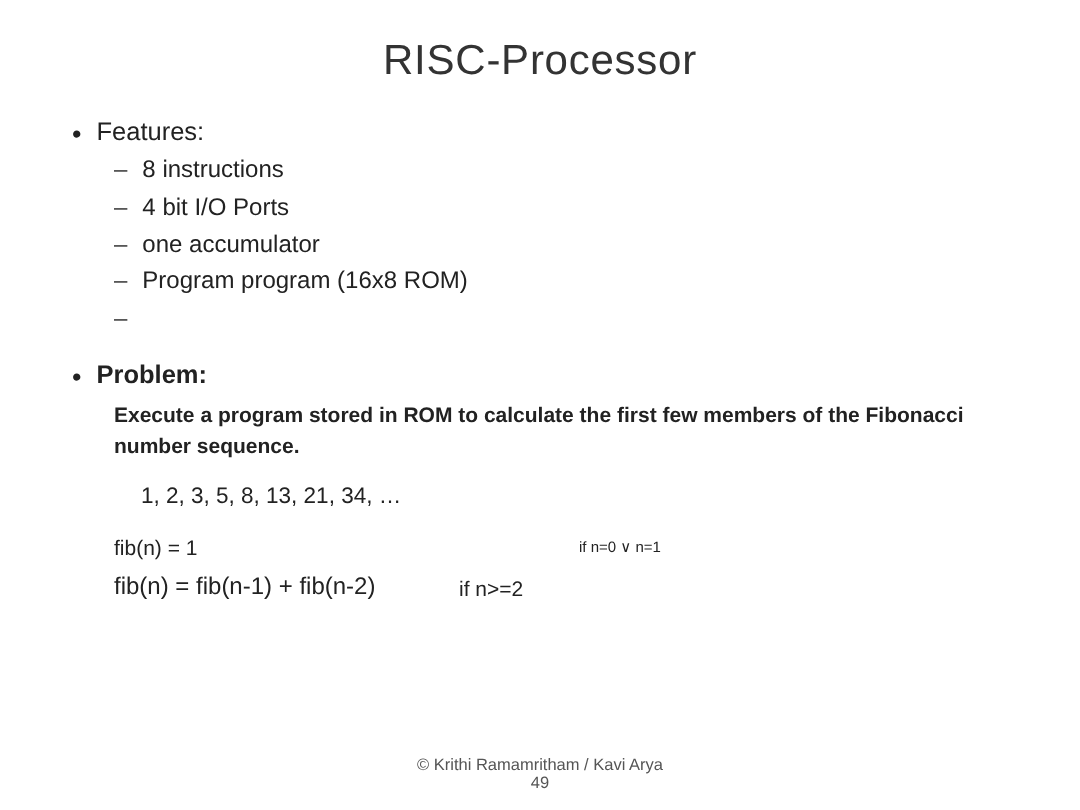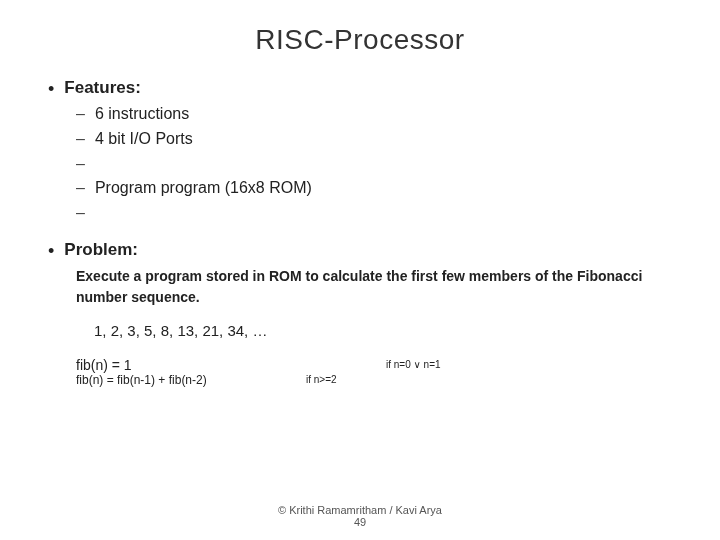--- a/index.html
+++ b/index.html
@@ -37,21 +37,21 @@
       margin-bottom: 2px;
     }
     .bullet-dot {
       font-size: 18px;
       margin-right: 10px;
       margin-top: 1px;
       flex-shrink: 0;
     }
     .bullet-label {
       font-size: 17px;
-      font-weight: bold;
+      font-weight: normal;
       text-align: right;
     }
     .sub-items {
       margin-left: 28px;
       margin-bottom: 4px;
     }
     .sub-item {
       display: flex;
       align-items: flex-start;
       font-size: 16px;
@@ -77,21 +77,21 @@
     .sequence {
       font-size: 15px;
       margin-left: 46px;
       margin-bottom: 18px;
     }
     .fib-table {
       margin-left: 28px;
       font-size: 14px;
       display: flex;
       flex-direction: column;
-      gap: 0;
+      gap: 10px;
       margin-bottom: 10px;
     }
     .fib-row {
       display: flex;
       align-items: center;
       gap: 80px;
     }
     .fib-left {
       min-width: 230px;
       font-size: 14px;
@@ -120,28 +120,29 @@
   <div class="title">RISC-Processor</div>
 
   <div class="bullet-section">
     <div class="bullet-item">
       <span class="bullet-dot">•</span>
       <span class="bullet-label">Features:</span>
     </div>
     <div class="sub-items">
       <div class="sub-item">
         <span class="dash">–</span>
-        <span>6 instructions</span>
+        <span>8 instructions</span>
       </div>
       <div class="sub-item">
         <span class="dash">–</span>
         <span>4 bit I/O Ports</span>
       </div>
       <div class="sub-item">
         <span class="dash">–</span>
+        <span>one accumulator</span>
       </div>
       <div class="sub-item">
         <span class="dash">–</span>
         <span>Program program (16x8 ROM)</span>
       </div>
       <div class="sub-item">
         <span class="dash">–</span>
       </div>
     </div>
   </div>
@@ -154,22 +155,22 @@
     <div class="problem-desc">Execute a program stored in ROM to calculate the first few members of the Fibonacci number sequence.</div>
 
     <div class="sequence">1, 2, 3, 5, 8, 13, 21, 34, …</div>
 
     <div class="fib-table">
       <div class="fib-row">
         <span class="fib-left">fib(n) = 1</span>
         <span class="fib-right">if n=0 ∨  n=1</span>
       </div>
       <div style="display:flex; align-items:center; gap:0;">
-        <span class="fib-left" style="font-size:12px; min-width:230px;">fib(n) = fib(n-1) + fib(n-2)</span>
-        <span style="font-size:10px; margin-right:80px;">if n&gt;=2</span>
+        <span class="fib-left" style="font-size:16px; min-width:230px;">fib(n) = fib(n-1) + fib(n-2)</span>
+        <span style="font-size:14px; margin-right:80px;">if n&gt;=2</span>
       </div>
     </div>
   </div>
 
 </div>
 
 <div class="footer">
   <span>© Krithi Ramamritham / Kavi Arya</span>
   <span>49</span>
 </div>

